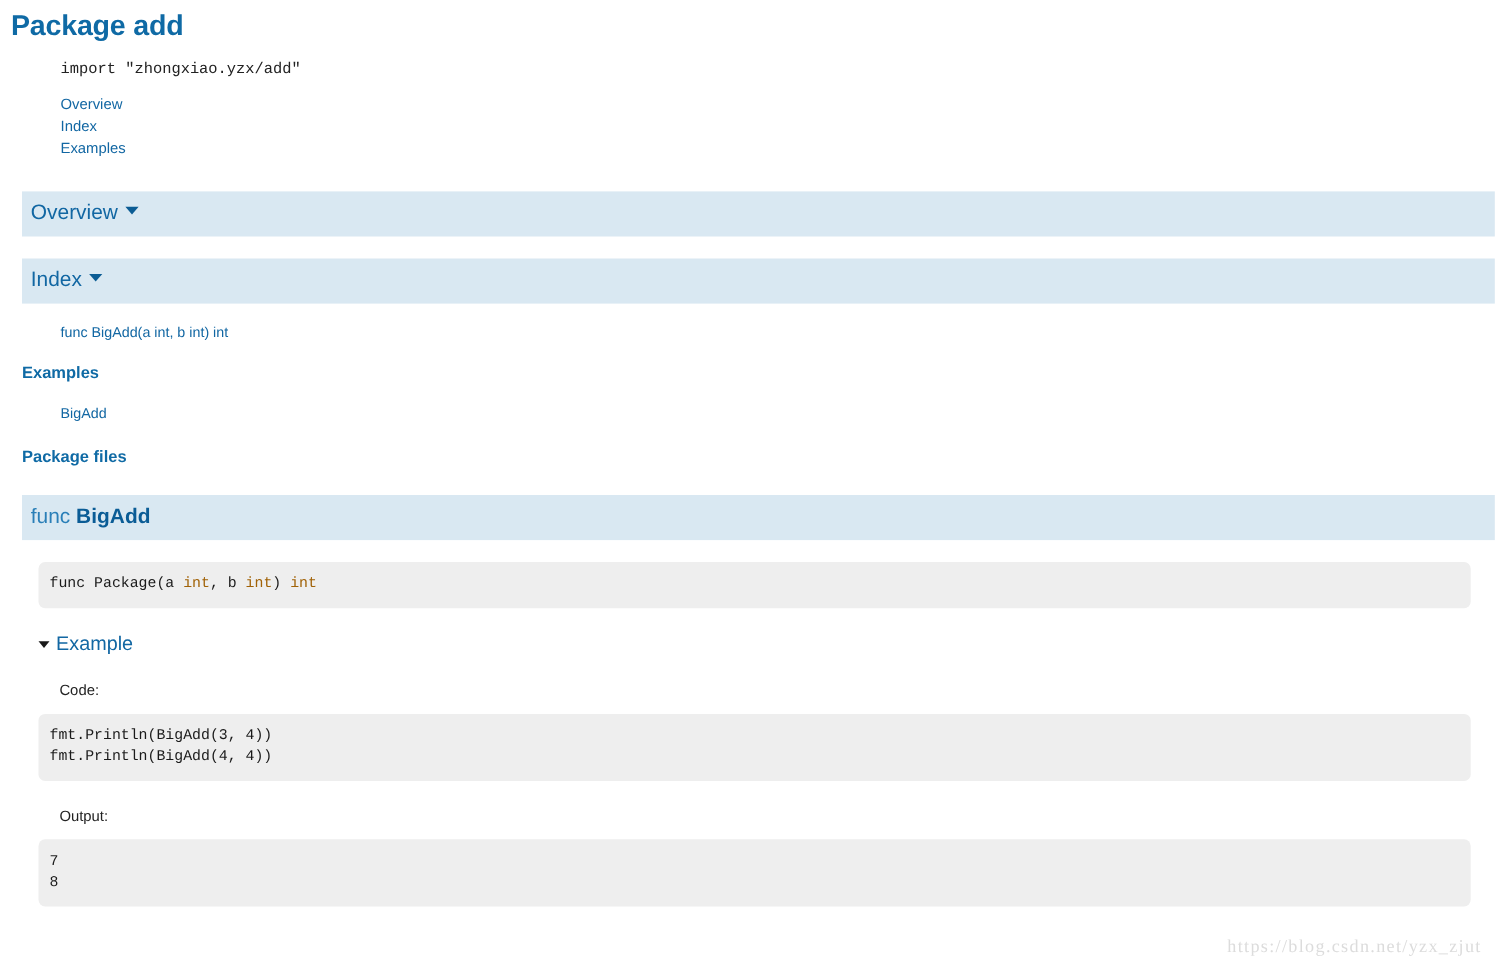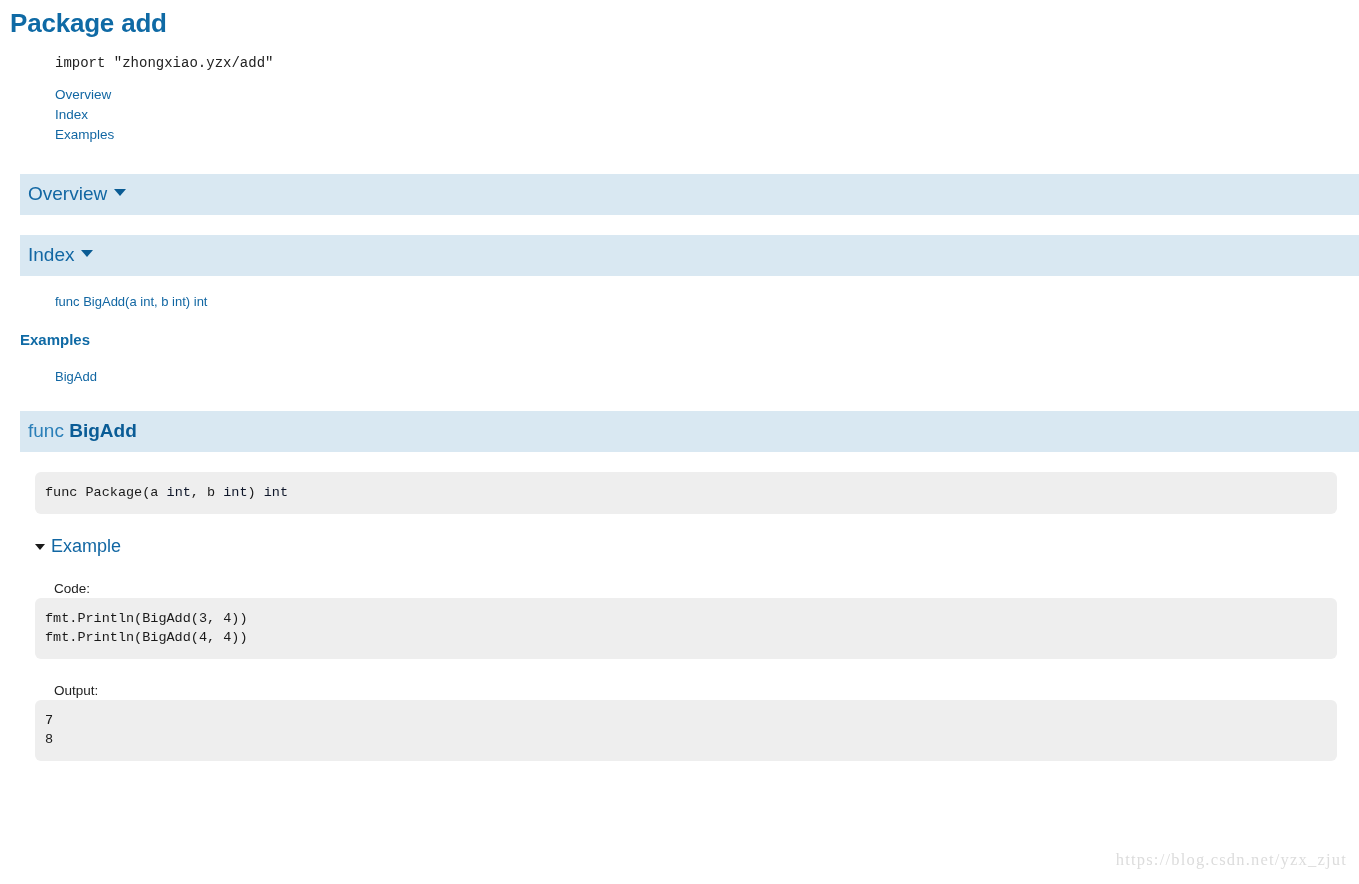--- a/index.html
+++ b/index.html
@@ -120,21 +120,21 @@
     box-sizing: border-box;
     background: #eeeeee;
     border-radius: 6px;
     padding: 11px 12px 12px 10px;
     font-family: "Liberation Mono", monospace;
     font-size: 13.5px;
     line-height: 19px;
     color: #1a1a1a;
     white-space: pre;
   }
-  .codeblock .kw { color: #0f172a; }
+  .codeblock .kw { color: #a16207; }
 
   
   .example-toggle {
     padding: 22px 0 0 35px;
     font-size: 18px;
     color: #1267a3;
     cursor: pointer;
     user-select: none;
   }
   .example-toggle .caret-down {
@@ -147,21 +147,21 @@
     border-right: 5px solid transparent;
     border-top: 6px solid #1a1a1a;
   }
 
   .label-line {
     padding: 24px 0 0 54px;
     font-size: 13.5px;
     color: #222222;
   }
 
-  .codeblock.first-after-label { margin-top: 2px; }
+  .codeblock.first-after-label { margin-top: 14px; }
 
   
   .watermark {
     position: absolute;
     right: 12px;
     bottom: 14px;
     font-family: "Liberation Serif", serif;
     font-size: 16.5px;
     letter-spacing: 1.2px;
     color: #dcdcdc;
@@ -193,20 +193,21 @@
 <div class="index-body">
 
   <a href="#" class="index-entry">func BigAdd(a int, b int) int</a>
 
   <div class="sub-head">Examples</div>
 
   <div class="sub-link-indent">
     <a href="#">BigAdd</a>
   </div>
 
+  <div class="sub-head">Package files</div>
 
 </div>
 
 <div class="section-bar bar-func">
   <span class="func-kw">func</span>
   <span class="func-name">BigAdd</span>
 </div>
 
 <div class="codeblock"><span>func Package(a </span><span class="kw">int</span><span>, b </span><span class="kw">int</span><span>) </span><span class="kw">int</span></div>
 

